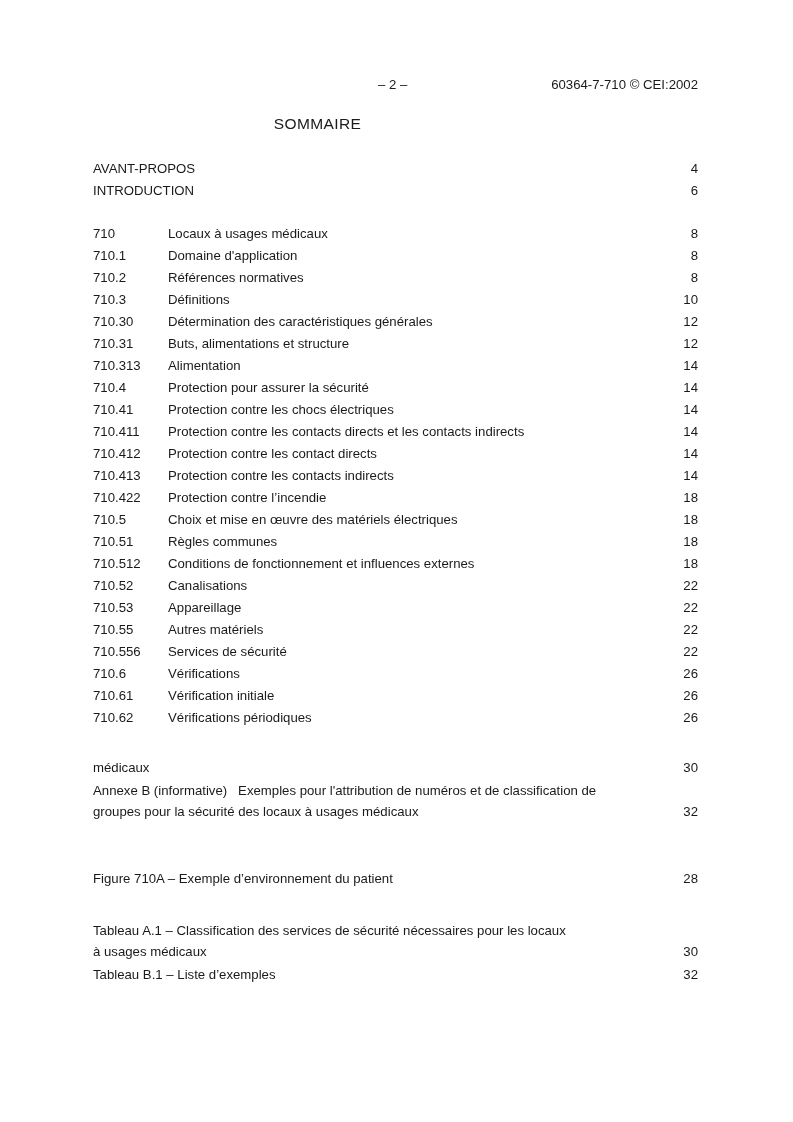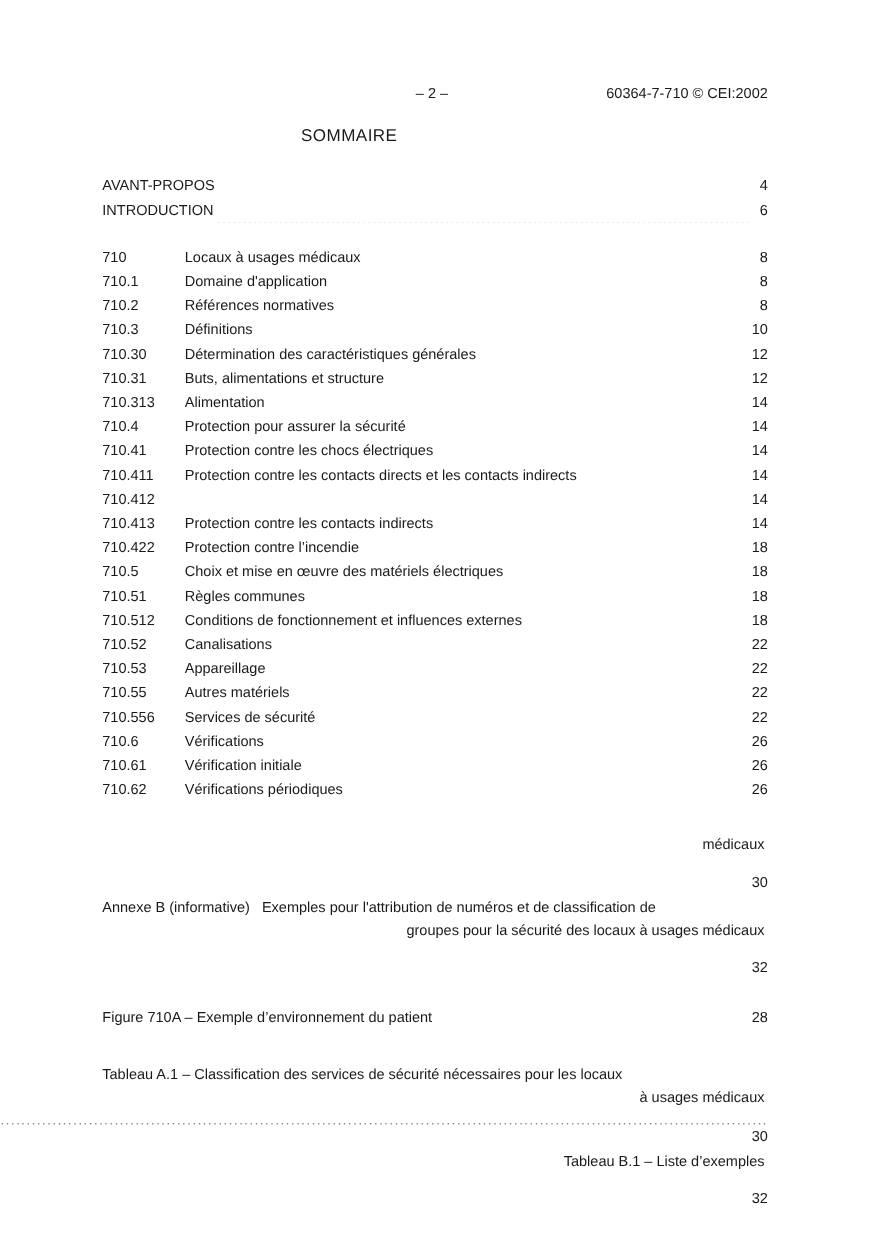--- a/index.html
+++ b/index.html
@@ -57,21 +57,21 @@
     top: 158px;
     left: 93px;
     width: 605px;
   }
 
   .grp { margin: 0; padding: 0; }
   .grp.gap-front  { margin-top: 0px; }
   .grp.gap-main   { margin-top: 21px; }
   .grp.gap-annex  { margin-top: 28px; }
   .grp.gap-biblio { margin-top: 29px; }
-  .grp.gap-figure { margin-top: 24px; }
+  .grp.gap-figure { margin-top: 46px; }
   .grp.gap-table  { margin-top: 30px; }
 
   
   .row {
     display: flex;
     align-items: flex-end;
     font-size: 13.2px;
     line-height: 22px;
     white-space: nowrap;
   }
@@ -106,23 +106,22 @@
   .wrap-row {
     font-size: 13.2px;
     line-height: 21px;
   }
   .wrap-row .wl1 {
     display: block;
     white-space: pre-wrap;
   }
   .wrap-row .wl2 {
     display: flex;
-    align-items: flex-end;
+    align-items: center;
     white-space: nowrap;
-    flex-direction: column;
   }
   .wrap-row .wl2 .label { flex: 0 0 auto; padding-right: 3px; }
   .wrap-row .wl2 .leader {
     flex: 1 1 auto;
     overflow: hidden;
     height: 1em;
   }
   .wrap-row .wl2 .leader::before {
     content: "..............................................................................................................................................................................................................";
     letter-spacing: 1.05px;
@@ -221,20 +220,21 @@
         <span class="pg">14</span>
       </div>
       <div class="row">
         <span class="num">710.411</span>
         <span class="label">Protection contre les contacts directs et les contacts indirects</span>
         <span class="leader"></span>
         <span class="pg">14</span>
       </div>
       <div class="row">
         <span class="num">710.412</span>
+        <span class="label">Protection contre les contact directs</span>
         <span class="leader"></span>
         <span class="pg">14</span>
       </div>
       <div class="row">
         <span class="num">710.413</span>
         <span class="label">Protection contre les contacts indirects</span>
         <span class="leader"></span>
         <span class="pg">14</span>
       </div>
       <div class="row">

